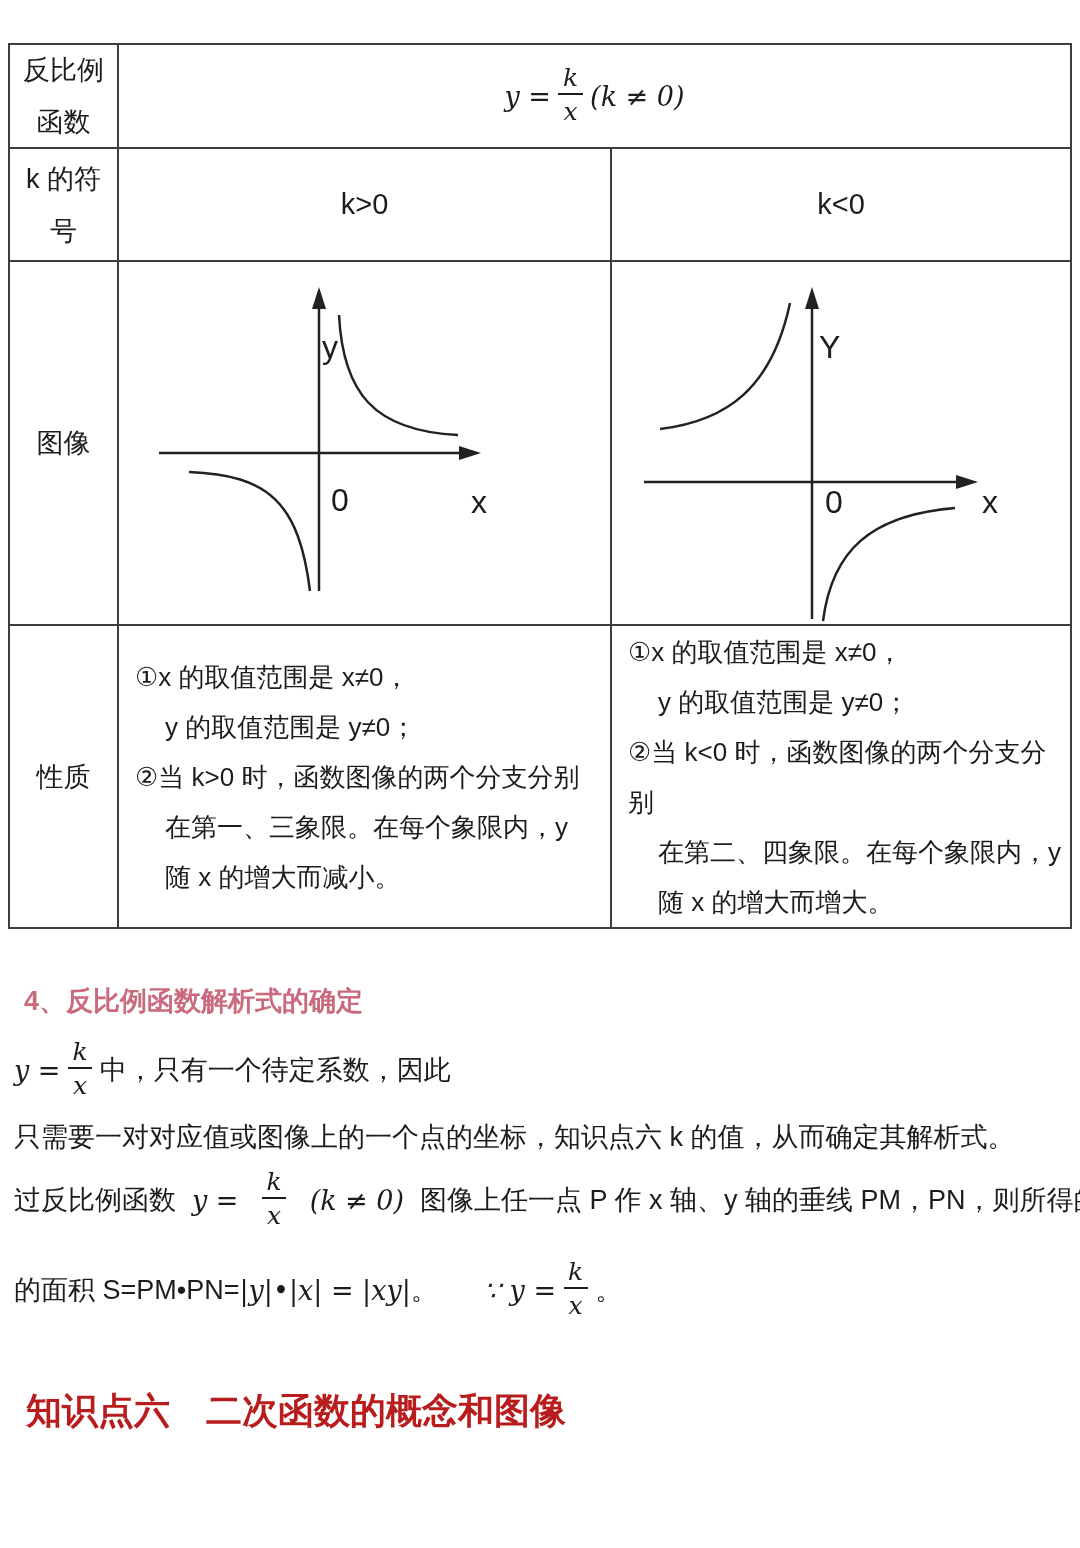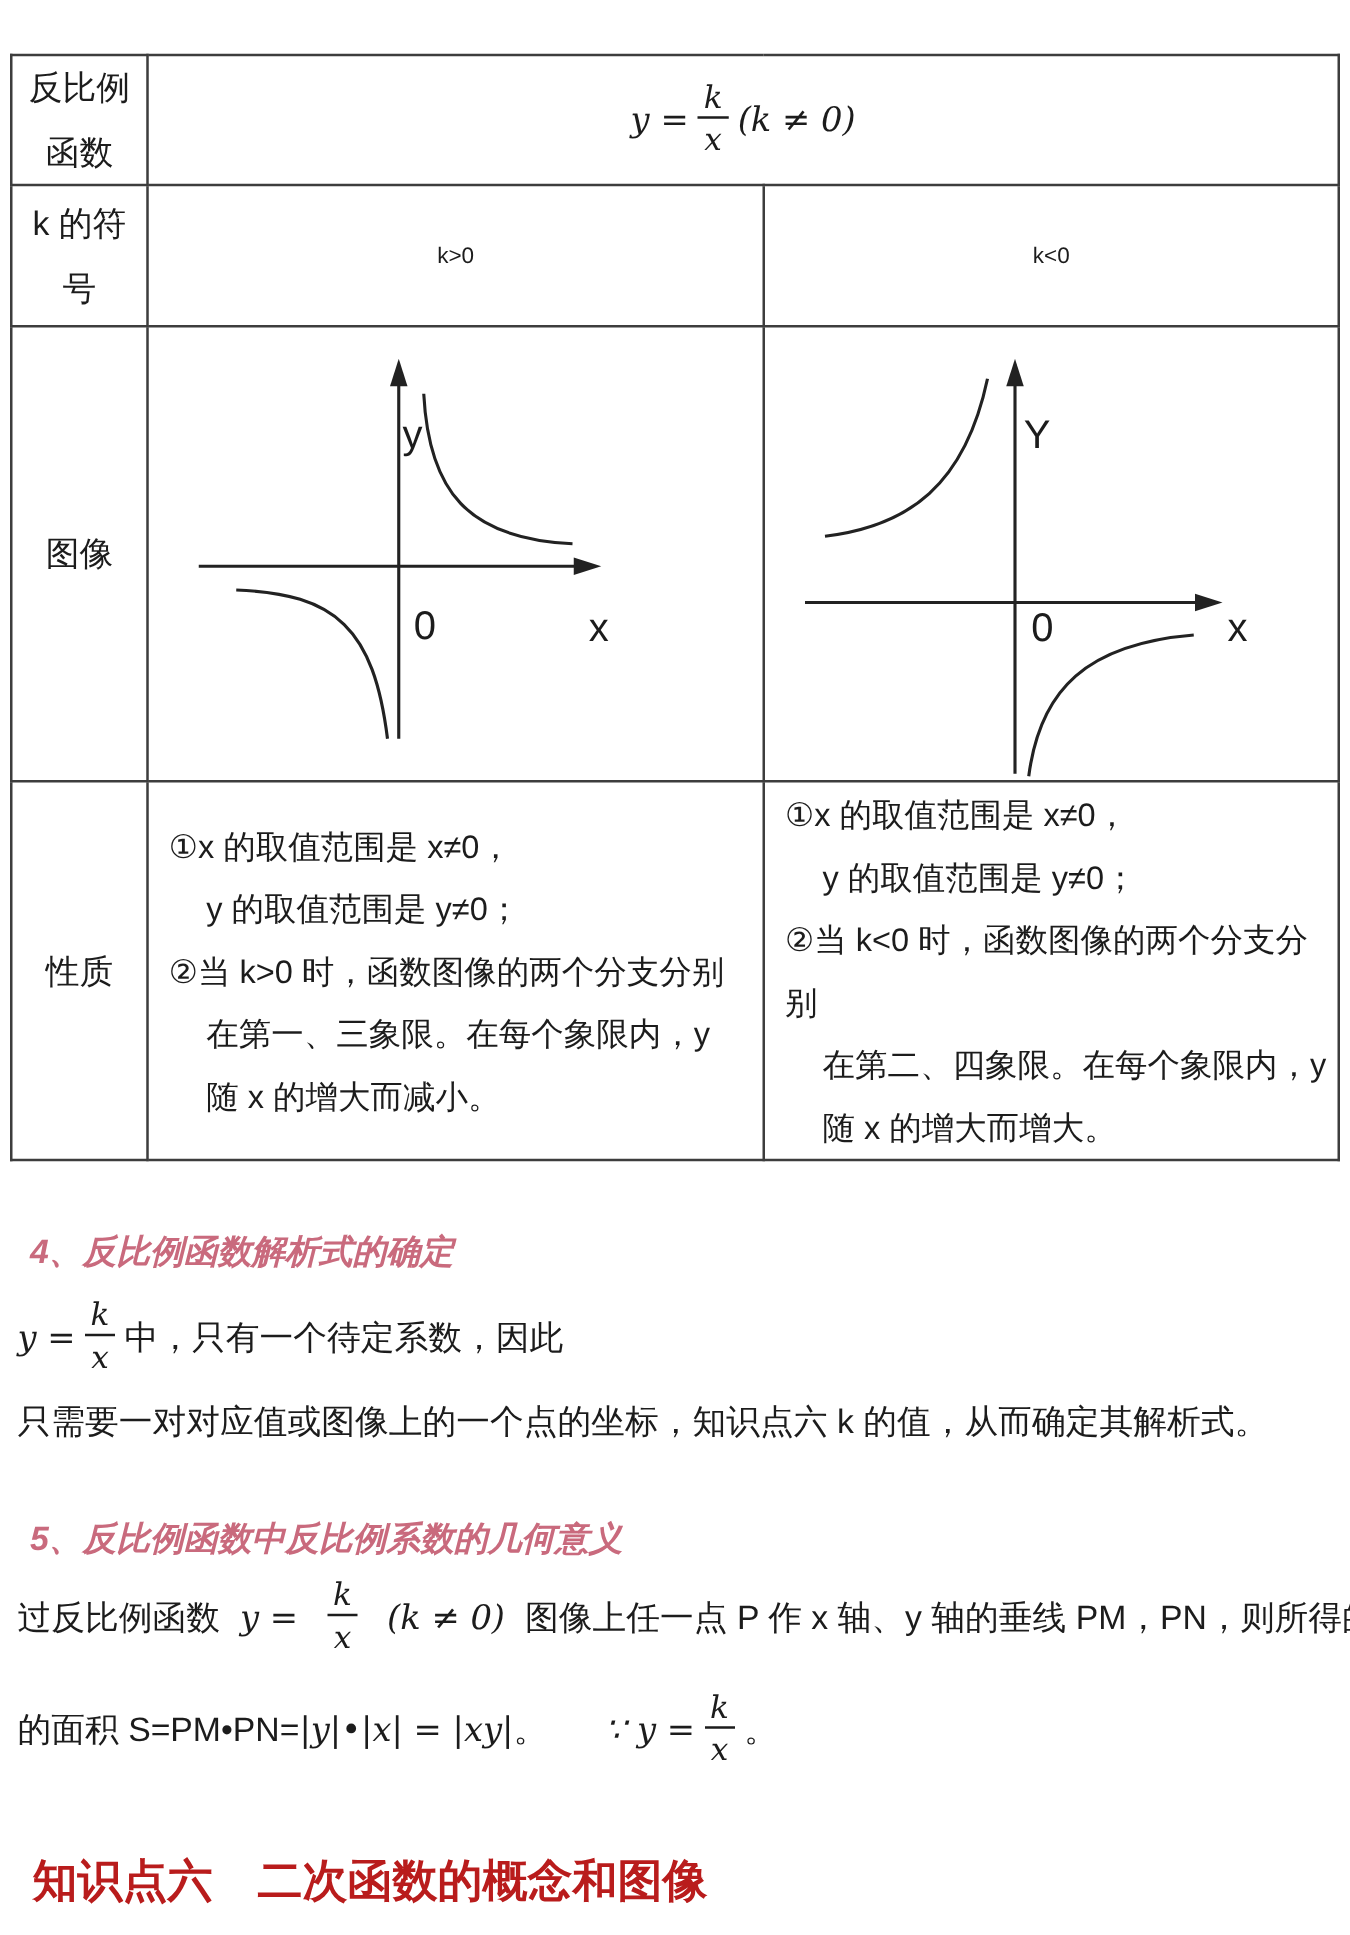--- a/index.html
+++ b/index.html
@@ -16,21 +16,21 @@
   .col-label{width:109px;}
   .col-mid{width:493px;}
   .col-right{width:460px;}
   .lbl{display:flex;flex-direction:column;justify-content:center;align-items:center;
        font-size:27px;gap:16px;}
   .r1{height:104px;}
   .r2{height:113px;}
   .r3{height:364px;}
   .r4{height:253px;}
   .formula-cell{display:flex;justify-content:center;align-items:center;font-size:27px;}
-  .kcell{text-align:center;font-size:18px;}
+  .kcell{text-align:center;font-size:29px;}
 
   
   .mi{font-family:"DejaVu Serif",serif;font-style:italic;}
   .frac{display:inline-flex;flex-direction:column;align-items:center;
         font-family:"DejaVu Serif",serif;font-style:italic;margin:0 7px;}
   .frac .fnum{font-size:25px;line-height:30px;padding:0 5px;}
   .frac .fden{font-size:25px;line-height:34px;border-top:2px solid #1c1c1c;padding:0 5px;}
 
   
   .graph-cell{vertical-align:top;}
@@ -38,21 +38,21 @@
   .axis{stroke:#222;stroke-width:2.5;fill:none;}
   .curve{stroke:#222;stroke-width:2.5;fill:none;}
   .arrow{fill:#222;stroke:none;}
   .glabel{font-family:"Liberation Sans","DejaVu Sans",sans-serif;font-size:32px;fill:#1c1c1c;}
 
   
   .props{font-size:26px;line-height:50px;padding:1px 6px 0 16px;}
   .props .indent{padding-left:30px;}
 
   
-  .h-pink{color:#c96a7d;font-weight:700;font-size:27px;margin:0 0 0 24px;font-style:italic;}
+  .h-pink{color:#c96a7d;font-weight:700;font-size:27px;margin:0 0 0 24px;}
   .h-blue{color:#b91c1c;font-weight:700;font-size:36px;margin:0 0 0 26px;}
   .pline{display:flex;align-items:center;font-size:27px;margin-left:14px;white-space:nowrap;}
   .ptext{font-size:27px;margin-left:14px;}
   .mt-h4{margin-top:54px;}
   .mt-p1{margin-top:18px;}
   .mt-p2{margin-top:16px;}
   .mt-h5{margin-top:58px;}
   .mt-p3{margin-top:12px;gap:16px;}
   .mt-p4{margin-top:24px;}
   .mt-blue{margin-top:64px;}
@@ -164,21 +164,20 @@
   <div class="pline mt-p1">
     <span class="mi">y =</span>
     <span class="frac">
       <span class="fnum">k</span>
       <span class="fden">x</span>
     </span>
     <span>中，只有一个待定系数，因此</span>
   </div>
   <div class="ptext mt-p2">只需要一对对应值或图像上的一个点的坐标，知识点六 k 的值，从而确定其解析式。</div>
 
-  <div class="h-pink mt-h5">5、反比例函数中反比例系数的几何意义</div>
 
   <div class="pline mt-p3">
     <span>过反比例函数</span>
     <span class="mi">y =</span>
     <span class="frac">
       <span class="fnum">k</span>
       <span class="fden">x</span>
     </span>
     <span class="mi">(k ≠ 0)</span>
     <span>图像上任一点 P 作 x 轴、y 轴的垂线 PM，PN，则所得的矩形 PMON</span>

